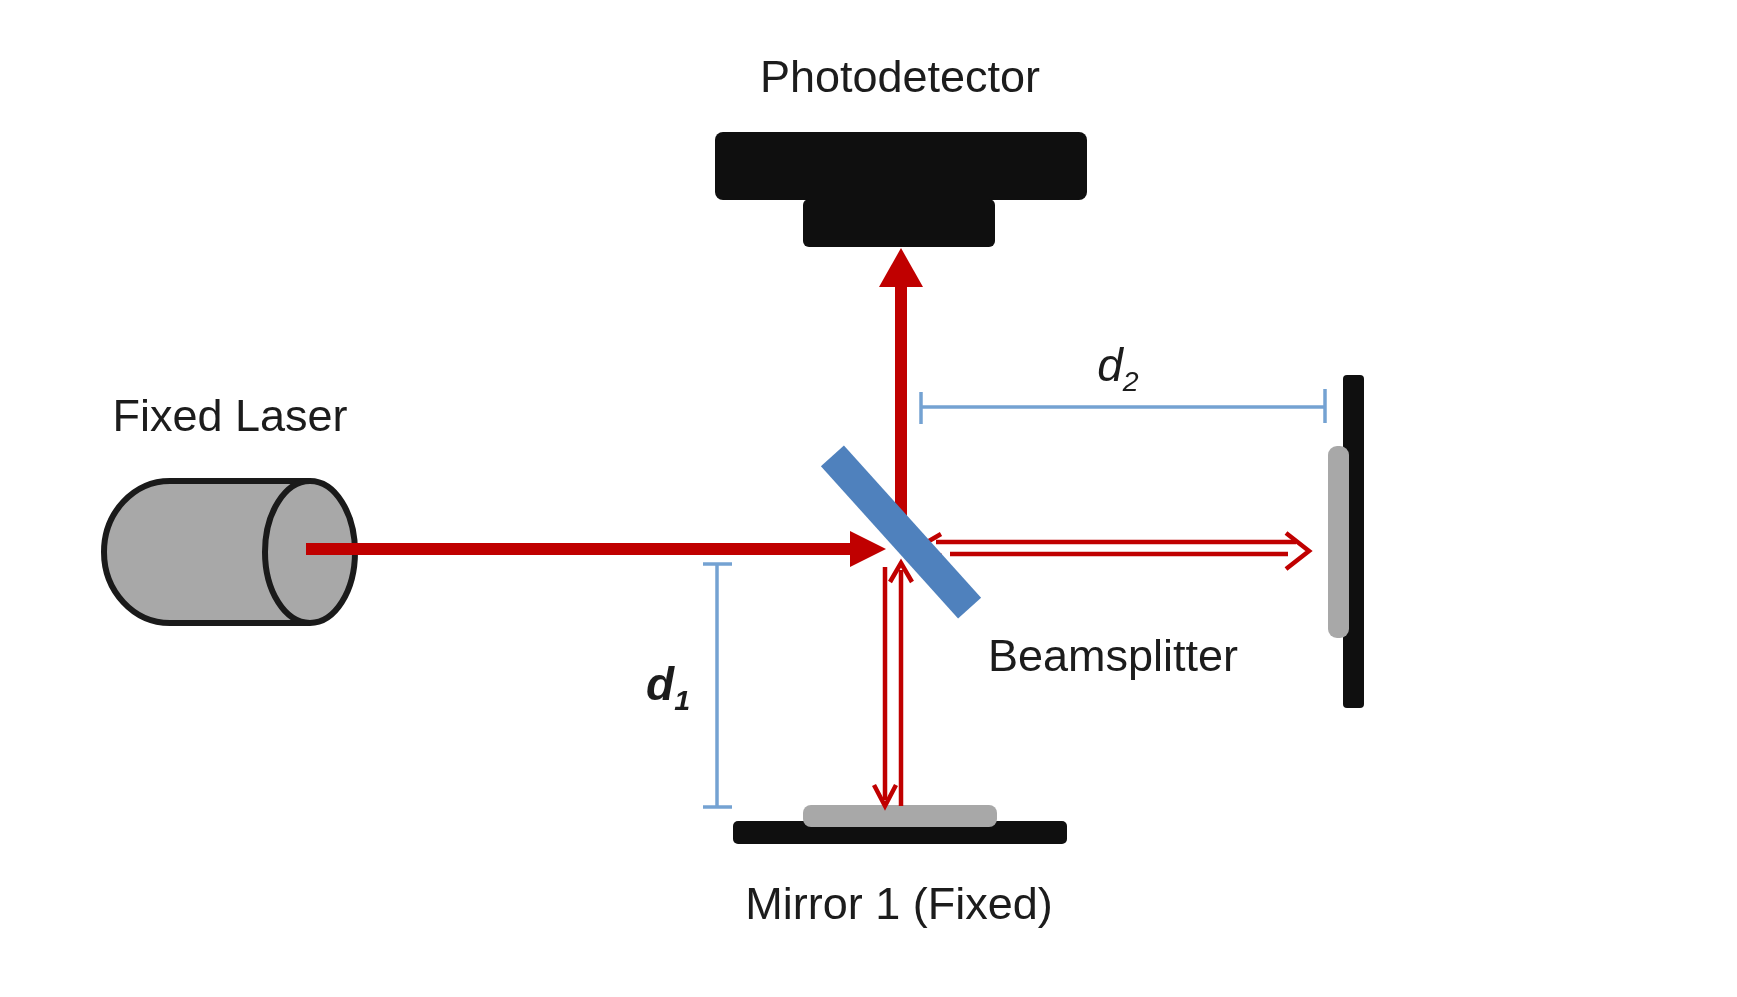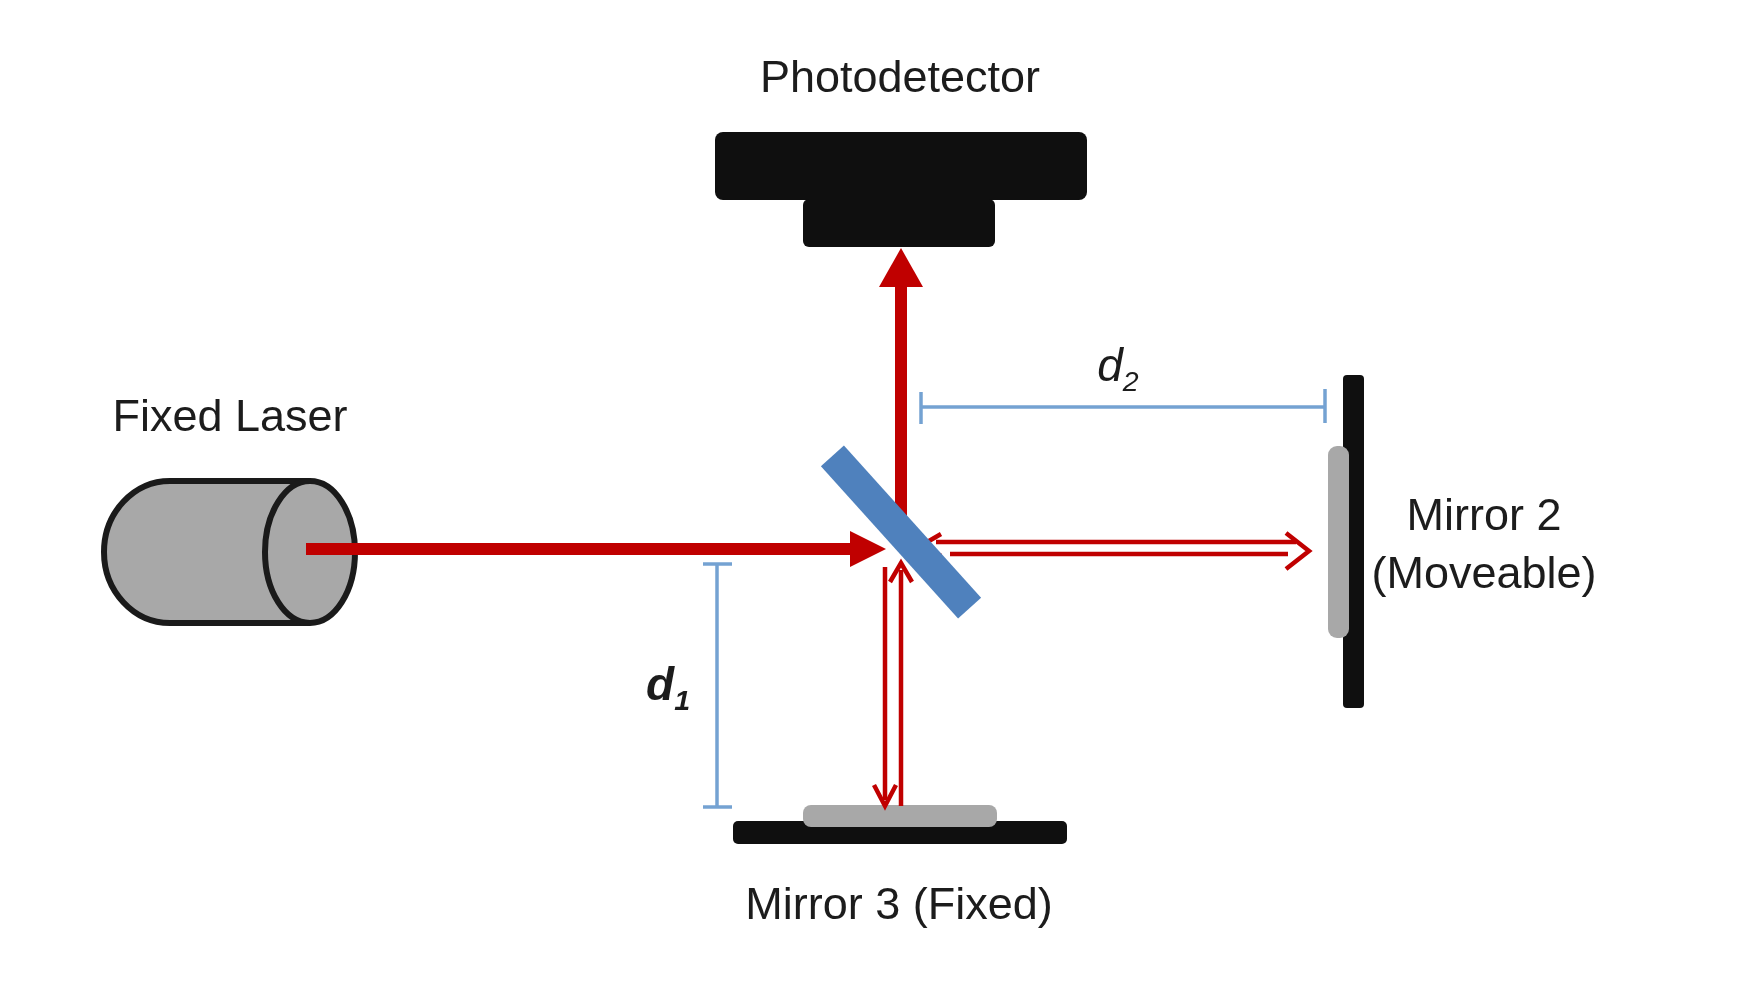--- a/index.html
+++ b/index.html
@@ -90,25 +90,22 @@
       <polyline points="890,582 901,563 912,582"></polyline>
     </g>
 
     <rect x="798.5" y="516.5" width="205" height="31" fill="#4f81bd" transform="rotate(48 901 532)"></rect>
   </svg>
 
   <div class="lbl" style="left:900px;top:54px;">Photodetector</div>
 
   <div class="lbl" style="left:230px;top:393px;">Fixed Laser</div>
 
+  <div class="lbl" style="left:1113px;top:633px;">Beamsplitter</div>
 
-  <div class="lbl" style="left:899px;top:881px;">Mirror 3 (Fixed)</div>
+  <div class="lbl" style="left:899px;top:881px;">Mirror 1 (Fixed)</div>
 
-  <div class="lbl lbl-two-line" style="left:1484px;top:486px;">
-    <div>Mirror 2</div>
-    <div>(Moveable)</div>
-  </div>
 
   <div class="lbl dim-lbl" style="left:668px;top:662px;font-weight:bold;"><span>d</span><sub>1</sub></div>
 
   <div class="lbl dim-lbl" style="left:1118px;top:343px;"><span>d</span><sub>2</sub></div>
 
 </div>
 
 </body></html>

